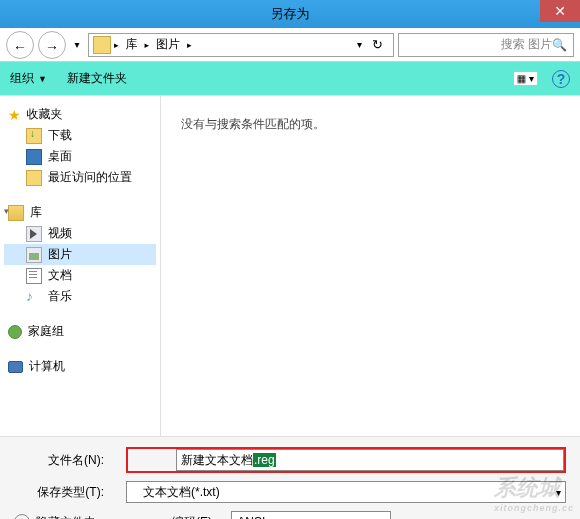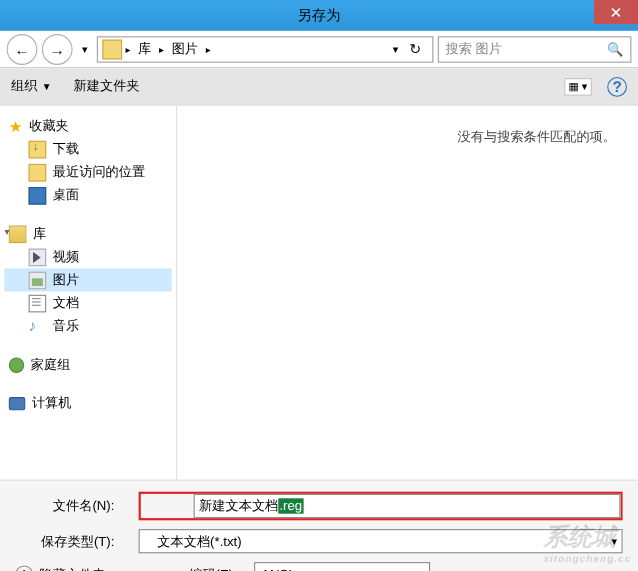--- a/index.html
+++ b/index.html
@@ -12,24 +12,24 @@
     .nav { height: 34px; display: flex; align-items: center; padding: 2px 6px; gap: 4px; border-bottom: 1px solid #d0d0d0; }
     .navbtn { width: 28px; height: 28px; border: 1px solid #b0b0b0; border-radius: 50%; display: flex; align-items: center; justify-content: center; background: #fff; font-size: 14px; }
     .navdown { width: 14px; text-align: center; font-size: 10px; }
     .addressbar { flex: 1; height: 24px; border: 1px solid #a0a0a0; display: flex; align-items: center; padding: 0 4px; background: #fff; }
     .addr-icon { width: 18px; height: 18px; background: #f5d776; border: 1px solid #c9a84a; display: inline-block; }
     .addr-seg { padding: 0 4px; }
     .addr-caret { font-size: 9px; padding: 0 3px; }
     .addr-spacer { flex: 1; }
     .addr-drop { padding: 0 4px; font-size: 10px; }
     .refresh { padding: 0 6px; font-size: 13px; }
-    .searchbar { width: 176px; height: 24px; border: 1px solid #a0a0a0; display: flex; align-items: center; padding: 0 6px; background: #fff; color: #888; }
+    .searchbar { width: 176px; height: 24px; border: 1px solid #a0a0a0; display: flex; align-items: center; padding: 0 6px; background: #fff; color: #888; text-align: right; }
     .searchbar span:first-child { flex: 1; }
     
-    .toolbar { height: 34px; display: flex; align-items: center; padding: 0 10px; gap: 20px; border-bottom: 1px solid #e0e0e0; background: #e5e5e5; }
+    .toolbar { height: 34px; display: flex; align-items: center; padding: 0 10px; gap: 20px; border-bottom: 1px solid #e0e0e0; background: #5eead4; }
     .tool-item { display: flex; align-items: center; gap: 4px; }
     .caret-down { font-size: 9px; }
     .tool-right { margin-left: auto; display: flex; align-items: center; gap: 14px; font-size: 14px; }
     .viewicons { display: flex; border: 1px solid #c0c0c0; padding: 1px 3px; background: #fff; font-size: 10px; gap:2px; }
     .help { color: #2971c9; font-weight: bold; font-size: 14px; width: 18px; height: 18px; border: 1px solid #2971c9; border-radius: 50%; display: flex; align-items: center; justify-content: center; }
     
     .body { display: flex; height: 340px; }
     .sidebar { width: 160px; padding: 8px 4px; overflow: hidden; }
     .side-group { margin-bottom: 14px; position: relative; }
     .side-head { display: flex; align-items: center; gap: 6px; padding: 2px 4px; }
@@ -48,21 +48,21 @@
     .ico.vid::after { content:""; position:absolute; left:3px; top:2px; border-left:7px solid #555; border-top:5px solid transparent; border-bottom:5px solid transparent; }
     .ico.pic { background: #eaeaf5; border: 1px solid #aaa; position:relative; }
     .ico.pic::after{ content:""; position:absolute; left:2px; top:5px; width:10px; height:7px; background:#8ab57a;}
     .ico.doc { background: #fff; border: 1px solid #888; position: relative; }
     .ico.doc::before { content:""; position:absolute; left:2px; top:2px; width:8px; height:1px; background:#888; box-shadow:0 3px 0 #888, 0 6px 0 #888;}
     .ico.mus { color: #5aa5e0; font-size: 14px; line-height:14px; }
     .ico.he { background: #eaeaf5; border: 1px solid #aaa; }
     .tree-caret { position:absolute; left:0px; top:4px; font-size:9px; color:#666;}
     
     .divider { width: 1px; background: #e0e0e0; cursor: col-resize; }
-    .content { flex: 1; padding: 20px; color: #444; text-align: right; }
+    .content { flex: 1; padding: 20px; color: #444; text-align: left; }
     
     .bottom { border-top: 1px solid #e0e0e0; padding: 10px 14px 12px; background: #f5f5f5; }
     .row { display: flex; align-items: center; margin-bottom: 8px; gap: 22px; }
     .lbl { width: 90px; text-align: right; }
     .txtfield { flex: 1; height: 22px; border: 1px solid #8a8a8a; background: #fff; padding: 0 4px; display: flex; align-items: center; font-size: 12px; margin-left: 48px; }
     .filename-wrap { flex: 1; border: 2px solid #e02020; }
     .filename-wrap .txtfield { border: 1px solid #8a8a8a; }
     .fn-text { }
     .fn-sel { background: #15803d; color: #fff; padding: 0 1px; }
     .combo { flex: 1; height: 22px; border: 1px solid #8a8a8a; background: #fff; display: flex; align-items: center; padding: 0 16px; position:relative; }
@@ -126,26 +126,26 @@
     <div class="side-group">
       <div class="side-head">
         <span class="star">★</span>
         <span>收藏夹</span>
       </div>
       <div class="side-item">
           <span class="ico dl"></span>
           <span>下载</span>
         </div>
       <div class="side-item">
+          <span class="ico desk"></span>
+          <span>桌面</span>
+        </div>
+      <div class="side-item">
           <span class="ico recent"></span>
           <span>最近访问的位置</span>
-        </div>
-      <div class="side-item">
-          <span class="ico desk"></span>
-          <span>桌面</span>
         </div>
     </div>
     <div class="side-group">
       <span class="tree-caret">▾</span>
       <div class="side-head">
         <span class="lib"></span>
         <span>库</span>
       </div>
       <div class="side-item">
           <span class="ico vid"></span>

